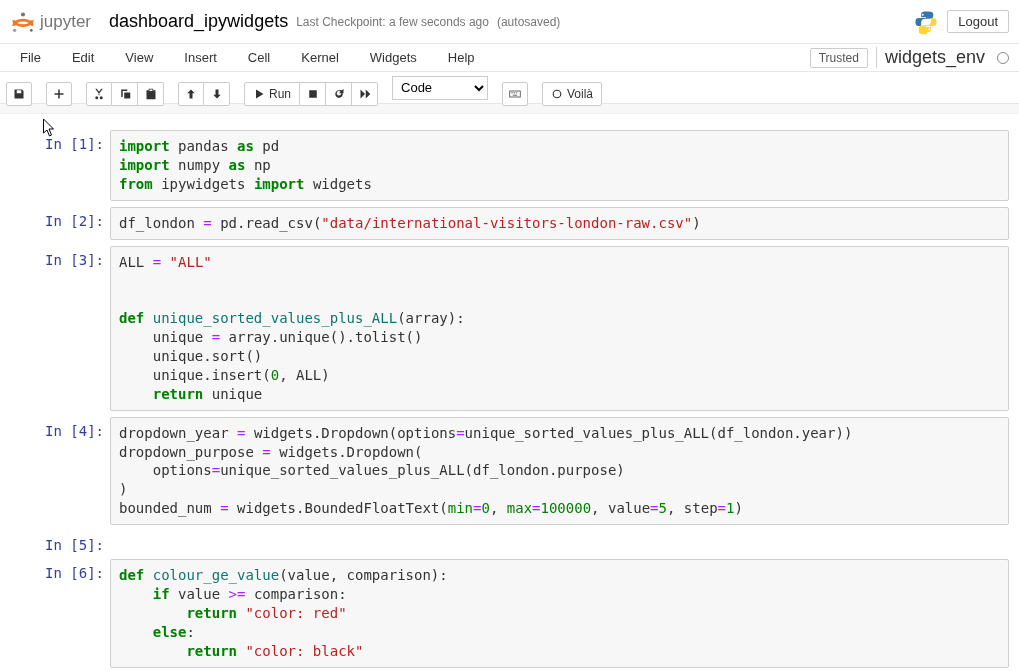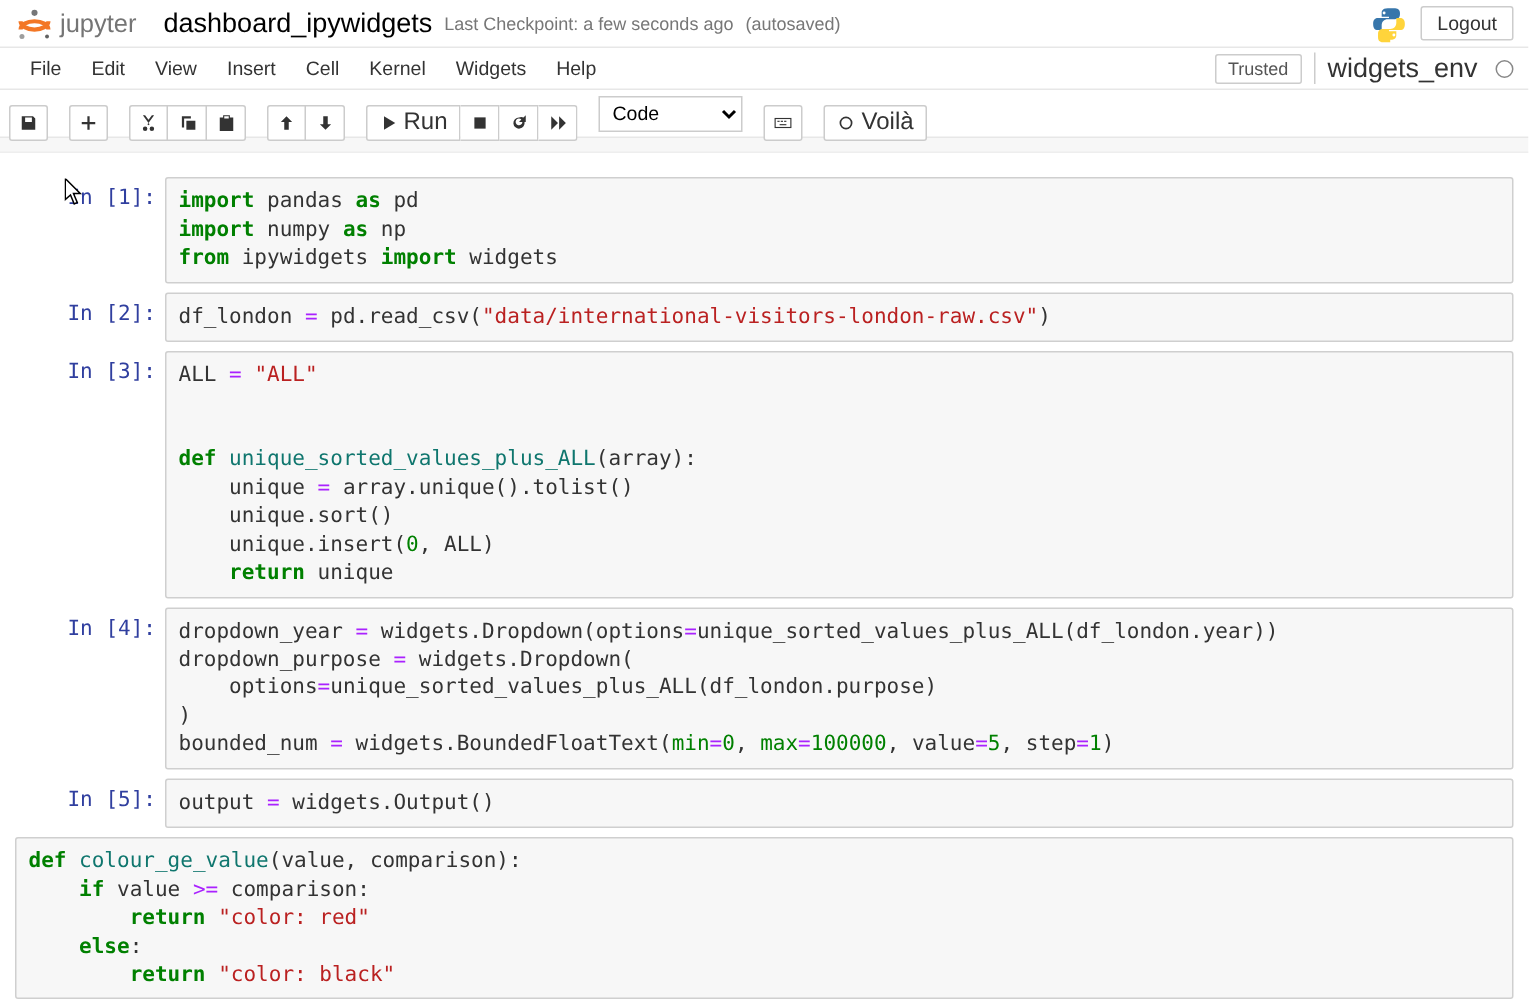--- a/index.html
+++ b/index.html
@@ -8,21 +8,21 @@
     font-size: 13px;
     color: #333;
     background: #fff;
     overflow-x: hidden;
   }
   .header {
     display: flex;
     align-items: center;
     padding: 5px 10px;
     border-bottom: 1px solid #e7e7e7;
-    height: 32px;
+    height: 44px;
   }
   .logo {
     display: flex;
     align-items: center;
     gap: 4px;
     margin-right: 18px;
   }
   .logo-icon {
     width: 26px; height: 26px;
     display:flex; align-items:center; justify-content:center;
@@ -39,20 +39,21 @@
   .py-logo { width: 26px; height: 26px; }
   .logout-btn {
     border: 1px solid #ccc; background:#fff; padding: 3px 10px;
     font-size: 13px; color:#333; border-radius:2px;
   }
   .menubar {
     display:flex; align-items:center;
     border-bottom: 1px solid #e7e7e7;
     padding: 0 10px;
     height: 28px;
+    gap: 11px;
   }
   .menu-item { padding: 5px 10px; font-size: 13px; color:#333; cursor:default; }
   .menubar-right { margin-left:auto; display:flex; align-items:center; gap: 8px; }
   .trusted {
     border:1px solid #ccc; padding: 2px 8px; border-radius:2px; color:#555; font-size:12px;
   }
   .kernel-name {
     border-left: 1px solid #ccc; padding-left:8px; color:#333; font-size:18px;
   }
   .toolbar {
@@ -60,21 +61,21 @@
     padding: 3px 6px;
     border-bottom: 1px solid #e7e7e7;
     gap: 4px;
     height: 32px;
     background: #fff;
   }
   .tb-group { display:flex; gap:0; }
   .tb-btn {
     border: 1px solid #ccc; background:#fff; height:24px; min-width:26px;
     display:flex; align-items:center; justify-content:center;
-    border-radius:2px; padding: 0 5px; font-size:16px; color:#333;margin-top:12px;
+    border-radius:2px; padding: 0 5px; font-size:12px; color:#333;margin-top:12px;
   }
   .tb-group .tb-btn:not(:first-child) { border-left:none; border-top-left-radius:0; border-bottom-left-radius:0; }
   .tb-group .tb-btn:not(:last-child) { border-top-right-radius:0; border-bottom-right-radius:0; }
   .tb-btn.run { gap:4px; padding: 0 8px; }
   .tb-select {
     border: 1px solid #ccc; background:#fff; height:24px; width:96px; font-size:13px;
     padding: 0 4px;
   }
   .tb-sep { width:6px; }
   .divider-bar { height:10px; background:#f7f7f7; border-bottom:1px solid #eee; }
@@ -296,24 +297,24 @@
     <div class="prompt">In [4]:</div>
     <div class="input-area"><span>dropdown_year </span><span class="op">=</span><span> widgets.Dropdown(options</span><span class="op">=</span><span>unique_sorted_values_plus_ALL(df_london.year))</span>
 <span>dropdown_purpose </span><span class="op">=</span><span> widgets.Dropdown(</span>
 <span>    options</span><span class="op">=</span><span>unique_sorted_values_plus_ALL(df_london.purpose)</span>
 <span>)</span>
 <span>bounded_num </span><span class="op">=</span><span> widgets.BoundedFloatText(</span><span class="bi">min</span><span class="op">=</span><span class="num">0</span><span>, </span><span class="bi">max</span><span class="op">=</span><span class="num">100000</span><span>, value</span><span class="op">=</span><span class="num">5</span><span>, step</span><span class="op">=</span><span class="num">1</span><span>)</span></div>
   </div>
 
   <div class="cell">
     <div class="prompt">In [5]:</div>
-    <div class="input-area"><span>output </span><span class="op">=</span><span> widgets.Output()</span></div>
-  </div>
-
-  <div class="cell">
+  </div>
+
+  <div class="cell">
+    <div class="prompt">In [6]:</div>
     <div class="input-area"><span class="kw">def</span><span class="bn"> colour_ge_value</span><span>(value, comparison):</span>
     <span class="kw">if</span><span> value </span><span class="op">&gt;=</span><span> comparison:</span>
         <span class="kw">return</span><span class="str"> "color: red"</span>
     <span class="kw">else</span><span>:</span>
         <span class="kw">return</span><span class="str"> "color: black"</span></div>
   </div>
 
 </div>
 
 </body></html>

